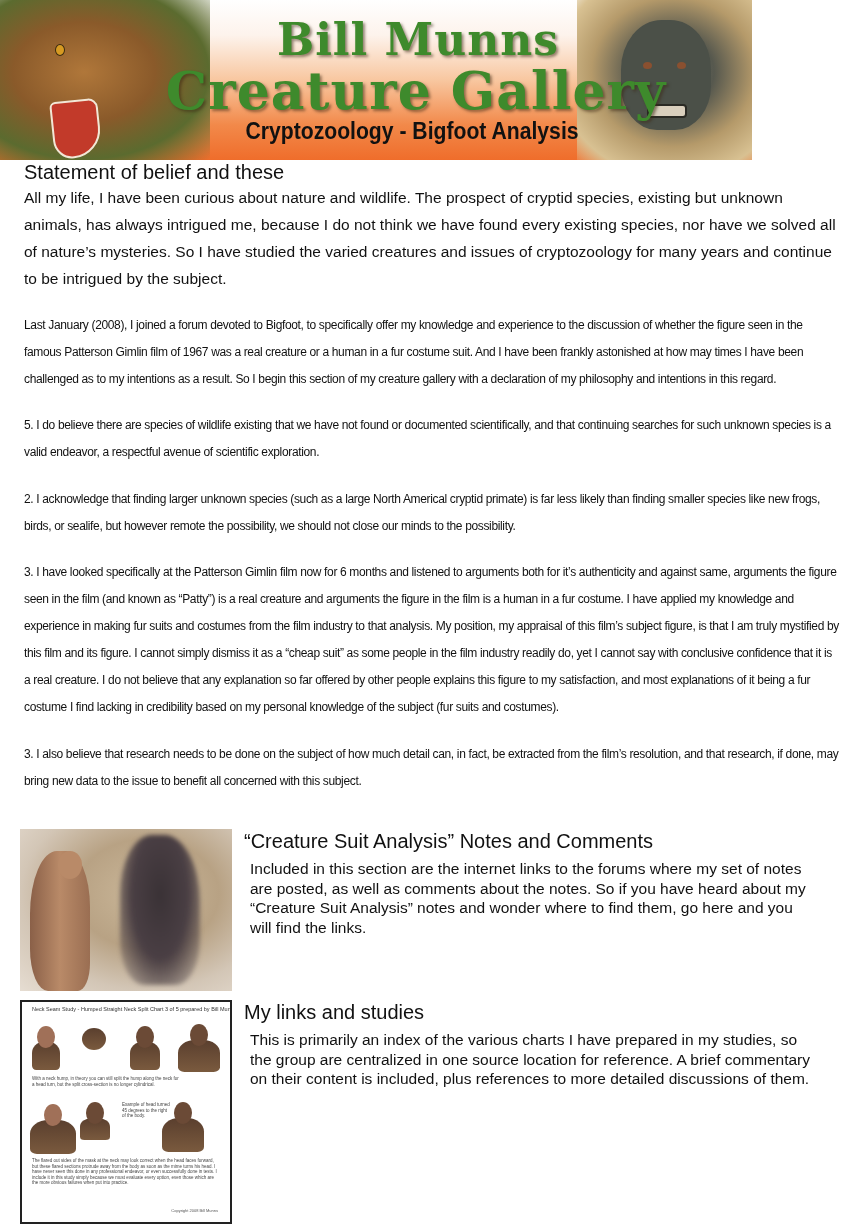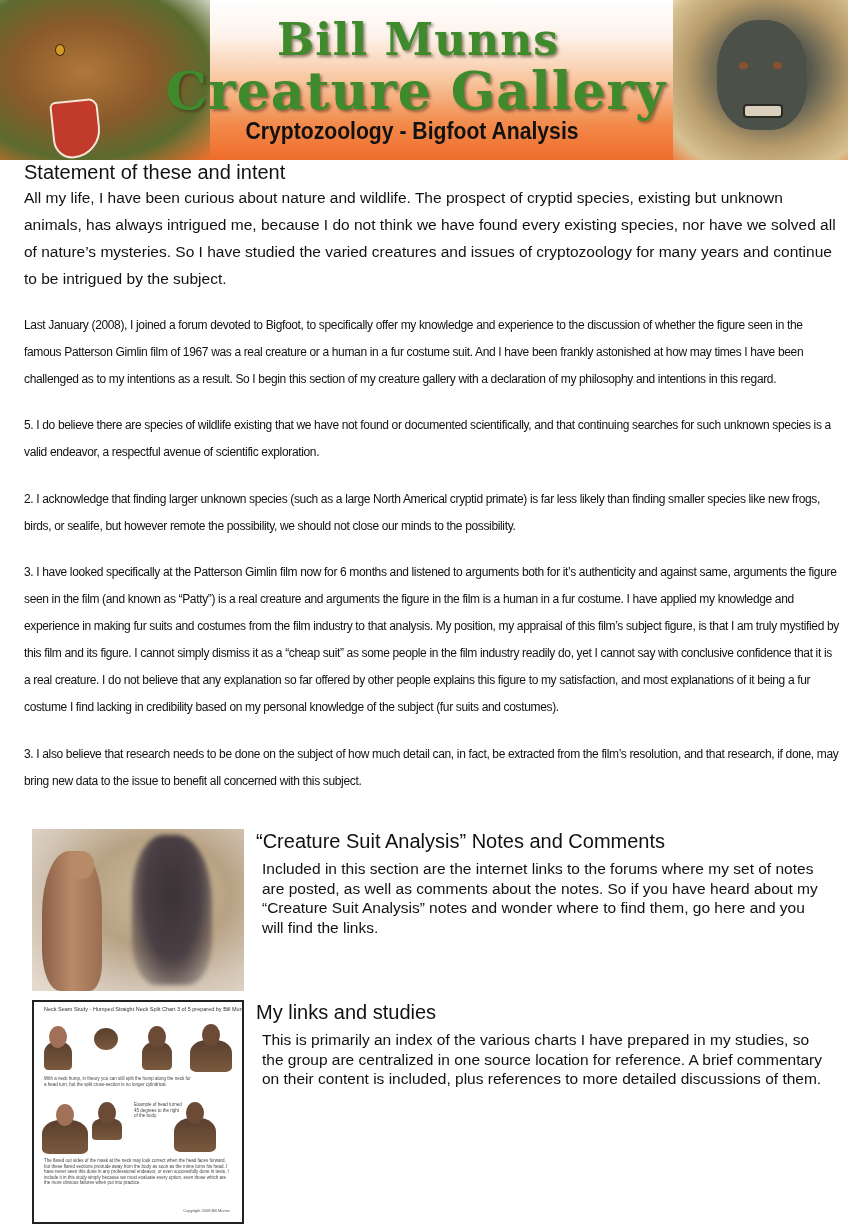--- a/index.html
+++ b/index.html
@@ -1,19 +1,19 @@
 <!DOCTYPE html>
 <html><head>
   <meta charset="utf-8">
   <style>
     html, body { margin: 0; padding: 0; background: #ffffff; }
     body { width: 848px; height: 1228px; overflow: hidden; position: relative; font-family: "Liberation Sans", sans-serif; color: #1a1a1a; }
 
     
-    .banner { position: absolute; left: 0; top: 0; width: 848px; height: 160px; overflow: hidden;
+    .banner { position: absolute; left: 0; top: 0; width: 752px; height: 160px; overflow: hidden;
       background: linear-gradient(to bottom, #ffffff 0%, #fdf3ec 22%, #f8c7a0 50%, #f2894a 78%, #ef6d2b 100%); }
     .dino { position: absolute; left: 0; top: 0; width: 210px; height: 160px;
       background: radial-gradient(ellipse at 40% 45%, #b0773a 0%, #8a5a2a 40%, #5b6b2f 70%, rgba(120,140,80,0) 100%); }
     .dino-eye { position: absolute; left: 55px; top: 44px; width: 8px; height: 10px; border-radius: 50%; background: #d69a22; border: 1px solid #3a2a10; }
     .dino-mouth { position: absolute; left: 52px; top: 100px; width: 44px; height: 54px; background: #c23a2a; border-radius: 6px 10px 30px 20px; transform: rotate(-6deg); border: 2px solid #f2e7d6; }
     .yeti { position: absolute; right: 0; top: 0; width: 175px; height: 160px;
       background: radial-gradient(ellipse at 55% 45%, #6d7066 0%, #56584e 30%, #b59a6a 60%, #d8c192 85%, rgba(230,210,170,0.2) 100%); }
     .yeti-face { position: absolute; left: 44px; top: 20px; width: 90px; height: 110px; border-radius: 45% 45% 40% 40%; background: #4b5048; }
     .yeti-eye { position: absolute; top: 42px; width: 9px; height: 7px; border-radius: 50%; background: #8a5030; }
     .yeti-mouth { position: absolute; left: 26px; top: 84px; width: 36px; height: 10px; border-radius: 4px; background: #d9cfbd; border: 2px solid #2a2a24; }
@@ -23,21 +23,21 @@
     .title-2 { top: 60px; font-size: 52px; left: -8px; }
     .subtitle { position: absolute; top: 118px; left: 0; width: 848px; text-align: center; font-size: 23px; font-weight: bold; color: #111; letter-spacing: 0; transform: scaleX(0.92); left: -12px; }
 
     
     .main { position: absolute; left: 24px; top: 160px; width: 816px; }
     .h-main { font-size: 20px; line-height: 24px; margin: 0; font-weight: normal; color: #111; }
     .para { font-size: 15.5px; line-height: 27px; margin: 0 0 19.5px 0; color: #111; }
     .para.narrow { font-family: "Liberation Sans Narrow", "Liberation Sans", sans-serif; font-stretch: condensed; letter-spacing: -0.35px; font-size: 12px; }
 
     
-    .section { position: absolute; left: 32px; width: 816px; text-decoration: underline; }
+    .section { position: absolute; left: 20px; width: 816px; text-decoration: underline; }
     .thumb { position: absolute; left: 0; top: 0; width: 212px; border: 1px solid #666; box-sizing: border-box; overflow: hidden; }
     .sec-text { position: absolute; left: 224px; top: 0; width: 580px; }
     .sec-title { font-size: 20px; line-height: 24px; color: #111; margin: 0; font-weight: normal; }
     .sec-body { font-size: 15.5px; line-height: 19.5px; margin: 6px; color: #111; }
 
     
     .photo { height: 162px; border: none; background: radial-gradient(ellipse at 60% 40%, #cbb89a 0%, #b8a284 40%, #d3c6b6 70%, #e6ddd2 100%); }
     .photo .shadow-fig { position: absolute; left: 100px; top: 6px; width: 80px; height: 150px; border-radius: 40% 45% 30% 30%; background: radial-gradient(ellipse at 50% 40%, #3a3236 0%, #4a3f44 50%, rgba(80,70,75,0) 100%); filter: blur(2px); }
     .photo .human-fig { position: absolute; left: 10px; top: 22px; width: 60px; height: 140px; border-radius: 45% 40% 20% 30%; background: linear-gradient(90deg, #8a6048 0%, #b98a68 50%, #9a6e52 100%); }
     .photo .human-head { position: absolute; left: 38px; top: 22px; width: 24px; height: 28px; border-radius: 50%; background: #b98a68; }
@@ -64,21 +64,21 @@
       <div class="yeti-eye" style="left:56px"></div>
       <div class="yeti-mouth"></div>
     </div>
   </div>
   <div class="title-line title-1">Bill Munns</div>
   <div class="title-line title-2">Creature Gallery</div>
   <div class="subtitle">Cryptozoology - Bigfoot Analysis</div>
 </div>
 
 <div class="main">
-  <h1 class="h-main">Statement of these and intent</h1>
+  <h1 class="h-main">Statement of belief and these</h1>
   <p class="para">All my life, I have been curious about nature and wildlife. The prospect of cryptid species, existing but unknown animals, has always intrigued me, because I do not think we have found every existing species, nor have we solved all of nature’s mysteries. So I have studied the varied creatures and issues of cryptozoology for many years and continue to be intrigued by the subject.</p>
   <p class="para narrow">Last January (2008), I joined a forum devoted to Bigfoot, to specifically offer my knowledge and experience to the discussion of whether the figure seen in the famous Patterson Gimlin film of 1967 was a real creature or a human in a fur costume suit. And I have been frankly astonished at how may times I have been challenged as to my intentions as a result. So I begin this section of my creature gallery with a declaration of my philosophy and intentions in this regard.</p>
   <p class="para narrow">5.  I do believe there are species of wildlife existing that we have not found or documented scientifically, and that continuing searches for such unknown species is a valid endeavor, a respectful avenue of scientific exploration.</p>
   <p class="para narrow">2.  I acknowledge that finding larger unknown species (such as a large North Americal cryptid primate) is far less likely than finding smaller species like new frogs, birds, or sealife, but however remote the possibility, we should not close our minds to the possibility.</p>
   <p class="para narrow">3.  I have looked specifically at the Patterson Gimlin film now for 6 months and listened to arguments both for it’s authenticity and against same, arguments the figure seen in the film (and known as “Patty”) is a real creature and arguments the figure in the film is a human in a fur costume. I have applied my knowledge and experience in making fur suits and costumes from the film industry to that analysis. My position, my appraisal of this film’s subject figure, is that I am truly mystified by this film and its figure. I cannot simply dismiss it as a “cheap suit” as some people in the film industry readily do, yet I cannot say with conclusive confidence that it is a real creature. I do not believe that any explanation so far offered by other people explains this figure to my satisfaction, and most explanations of it being a fur costume I find lacking in credibility based on my personal knowledge of the subject (fur suits and costumes).</p>
   <p class="para narrow">3.  I also believe that research needs to be done on the subject of how much detail can, in fact, be extracted from the film’s resolution, and that research, if done, may bring new data to the issue to benefit all concerned with this subject.</p>
 </div>
 
 <div class="section" style="top:829px; height:165px;">
   <div class="thumb photo">

